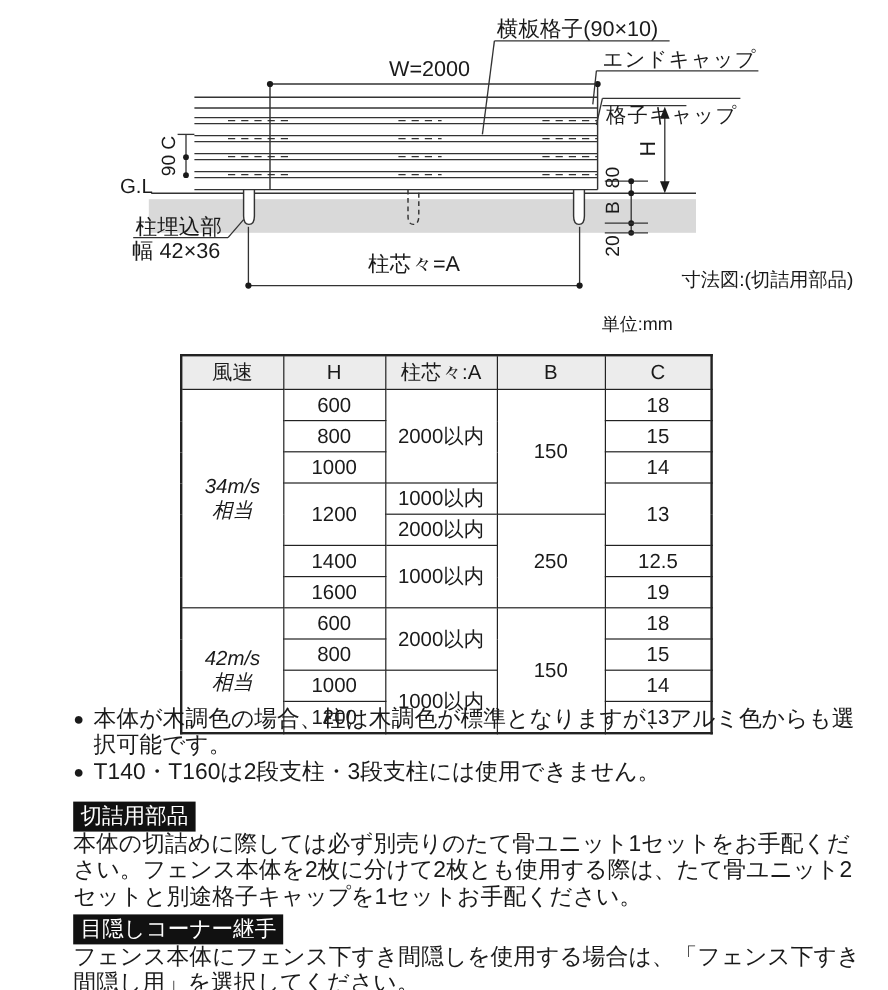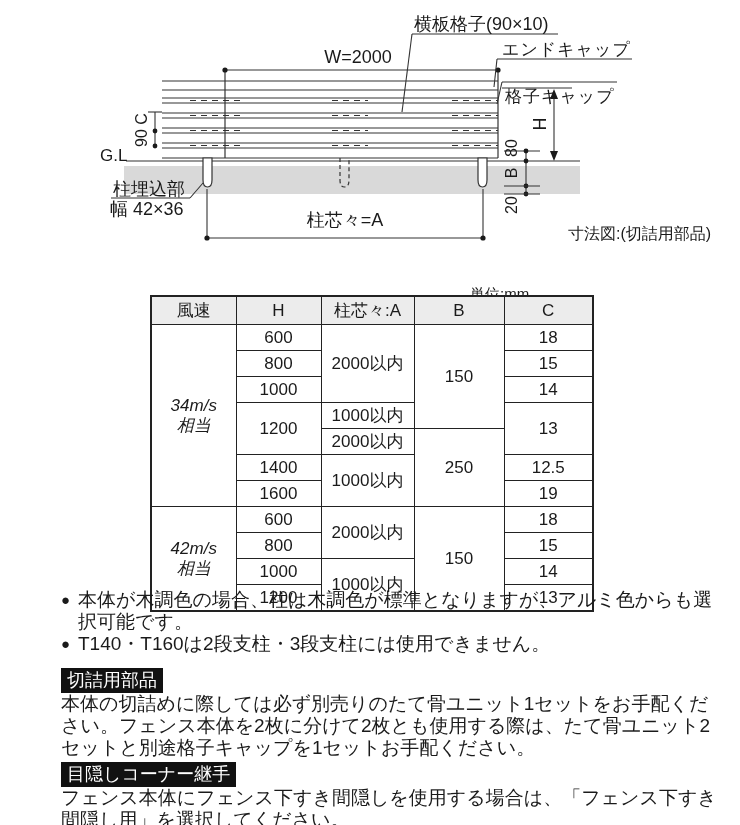--- a/index.html
+++ b/index.html
@@ -13,21 +13,21 @@
   #diagram svg { position:absolute; left:0; top:0; }
   .dlabel { position:absolute; white-space:nowrap; line-height:1.05; }
   .f18 { font-size:18px; } .f17 { font-size:17px; } .f16 { font-size:16px; }
   .rlabel {
     position:absolute; width:36px; height:20px;
     display:flex; align-items:center; justify-content:center;
     transform:rotate(-90deg); font-size:16px; white-space:nowrap;
   }
   .center-box { text-align:center; }
   
-  #unit-label { position:absolute; left:470px; top:285px; width:122px; text-align:left; font-size:15px; }
+  #unit-label { position:absolute; left:470px; top:261px; width:122px; text-align:center; font-size:15px; }
   #spec-table { position:absolute; left:150px; top:295px; border-collapse:collapse; table-layout:fixed; }
   #spec-table th, #spec-table td {
     border:1px solid #222; text-align:center; vertical-align:middle;
     font-size:17px; font-weight:normal; padding:1px; line-height:1.15;
   }
   #spec-table { border:2px solid #222; }
   #spec-table th { background:#ececec; height:25px; }
   #spec-table td { height:23px; background:#ffffff; }
   .wind { white-space:pre-line;font-style:italic; }
   

